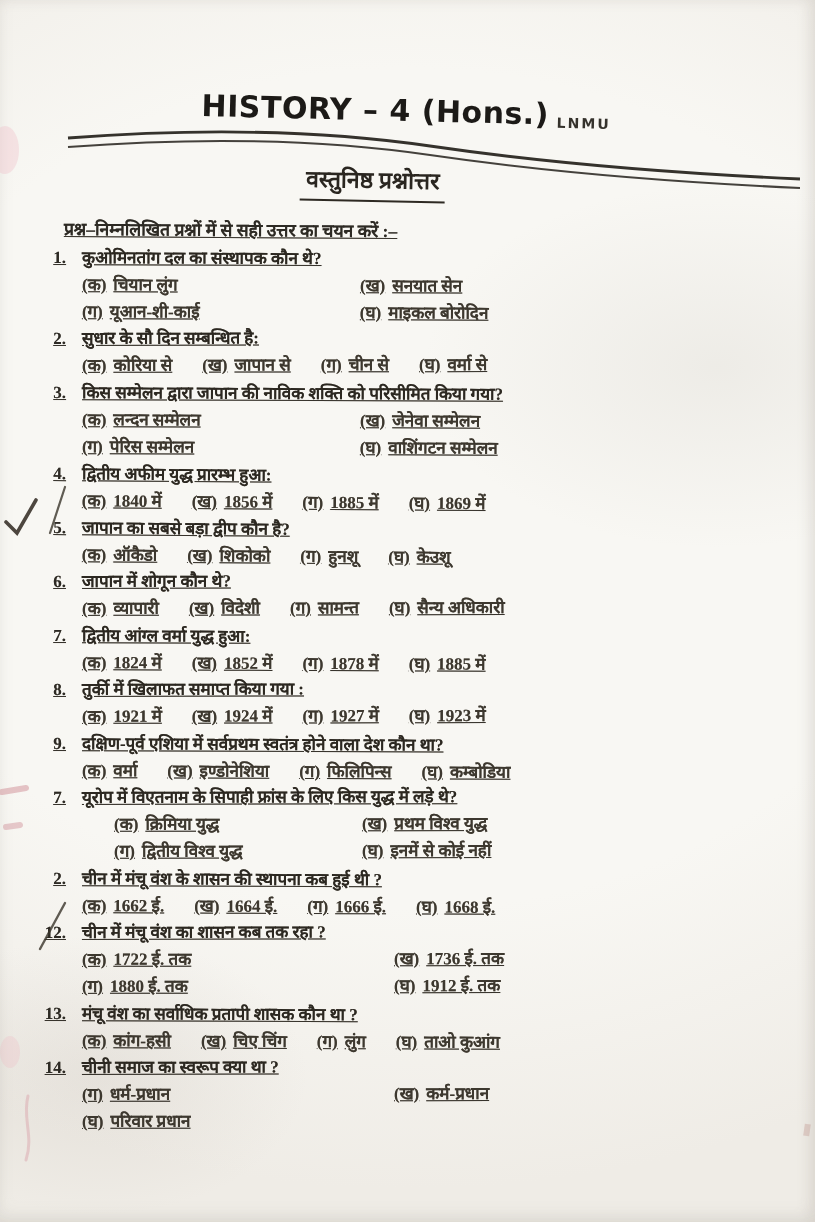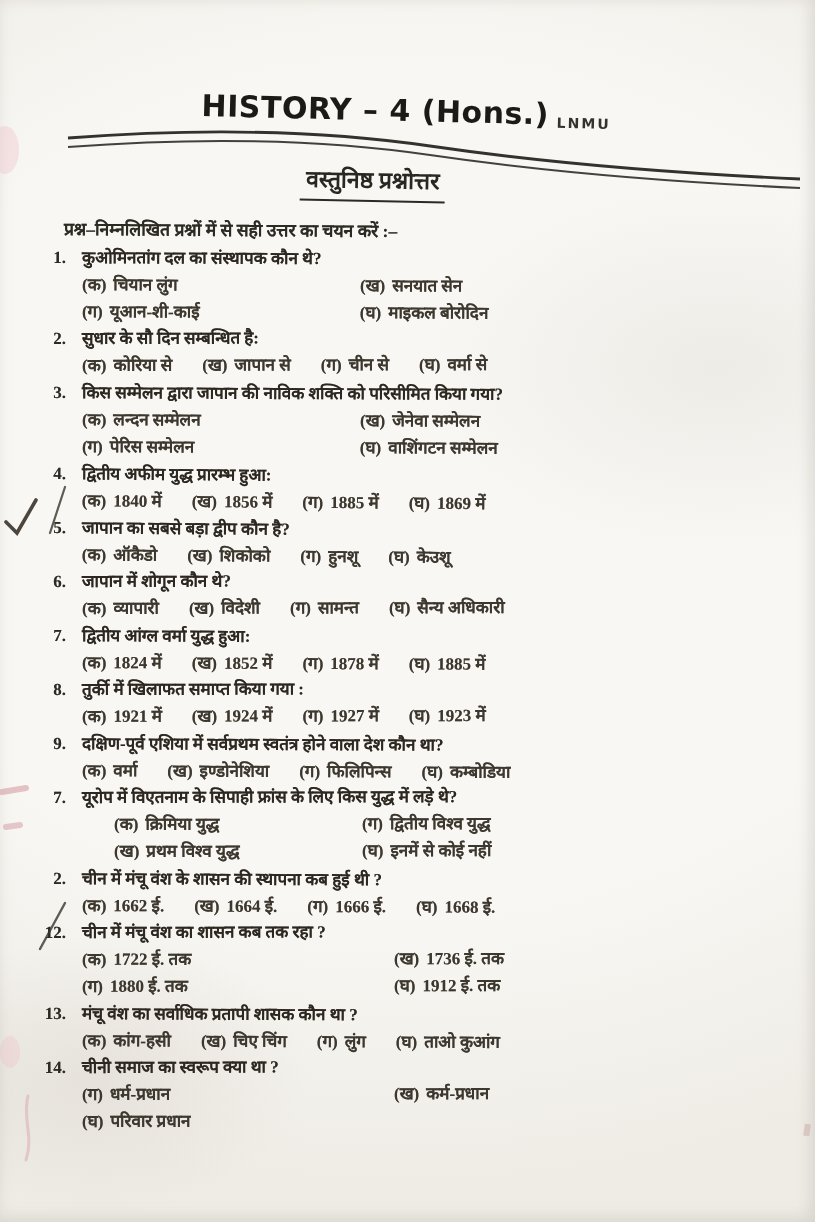--- a/index.html
+++ b/index.html
@@ -39,20 +39,21 @@
     padding:0 6px 5px 6px;
     border-bottom:2.5px solid #2e2a23;
     transform:rotate(1.1deg);
     white-space:nowrap;
   }
   
   .content{
     position:absolute; left:0; top:0; right:0;
     padding:216px 18px 0 42px;
     font-size:17px;
+    text-decoration:underline;
   }
   .instruction{
     margin-left:22px; margin-bottom:3px;
     font-weight:bold; font-size:17.5px; color:#2d2a24;
     line-height:26px;
     transform:rotate(.35deg); transform-origin:left top;
   }
   .q{display:flex; align-items:flex-start; margin-bottom:1px;}
   .qnum{
     flex:0 0 24px; width:24px; text-align:right; margin-right:16px;
@@ -212,22 +213,22 @@
       </div>
     </div>
   </div>
 
   <div class="q two-col-indent">
     <span class="qnum">7.</span>
     <div class="qbody">
       <div class="qtext">यूरोप में विएतनाम के सिपाही फ्रांस के लिए किस युद्ध में लड़े थे?</div>
       <div class="opts">
         <span class="opt"><span class="olab">(क)</span><span class="otxt">क्रिमिया युद्ध</span></span>
+        <span class="opt"><span class="olab">(ख)</span><span class="otxt">प्रथम विश्व युद्ध</span></span>
         <span class="opt"><span class="olab">(ग)</span><span class="otxt">द्वितीय विश्व युद्ध</span></span>
-        <span class="opt"><span class="olab">(ख)</span><span class="otxt">प्रथम विश्व युद्ध</span></span>
         <span class="opt"><span class="olab">(घ)</span><span class="otxt">इनमें से कोई नहीं</span></span>
       </div>
     </div>
   </div>
 
   <div class="q one-line">
     <span class="qnum">2.</span>
     <div class="qbody">
       <div class="qtext">चीन में मंचू वंश के शासन की स्थापना कब हुई थी ?</div>
       <div class="opts">

